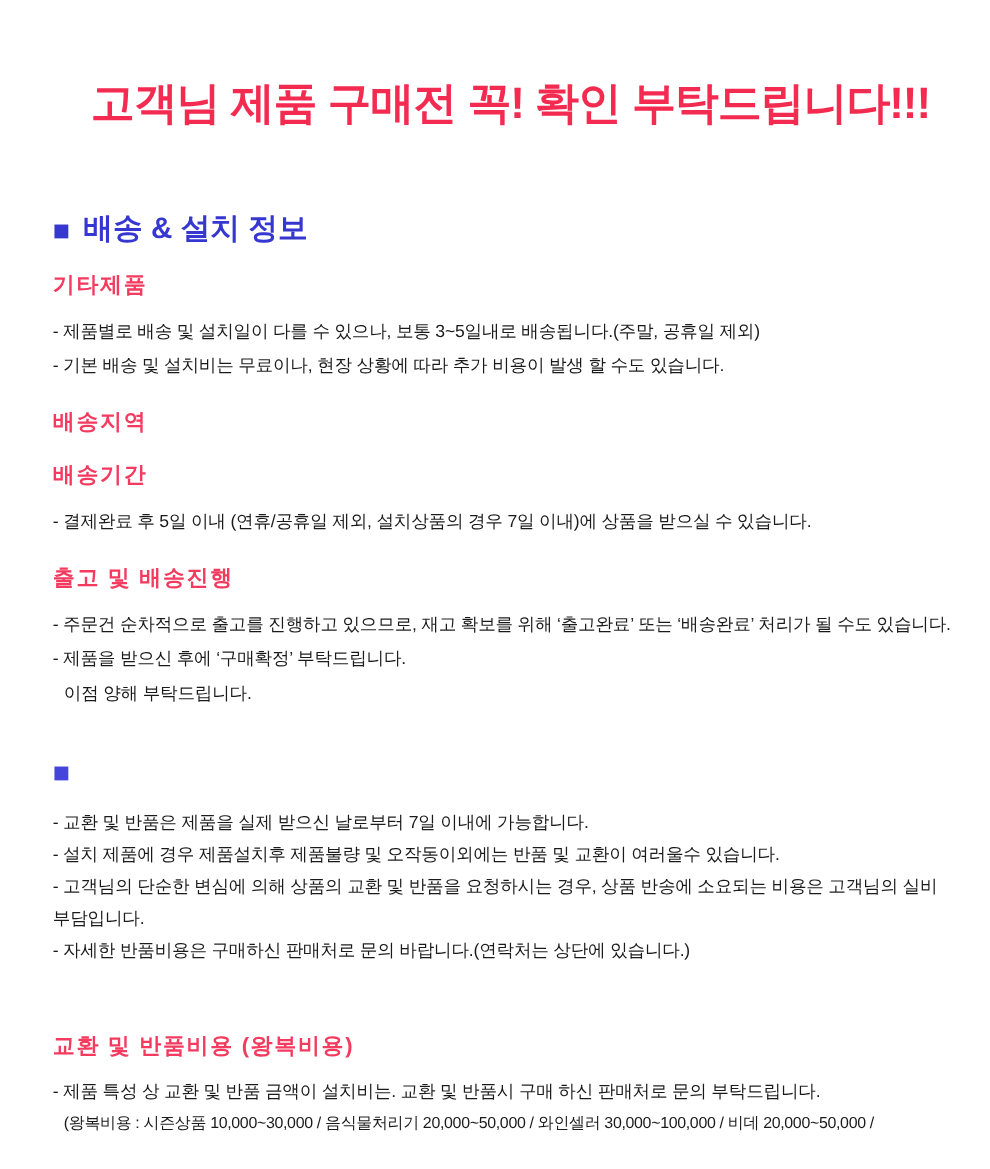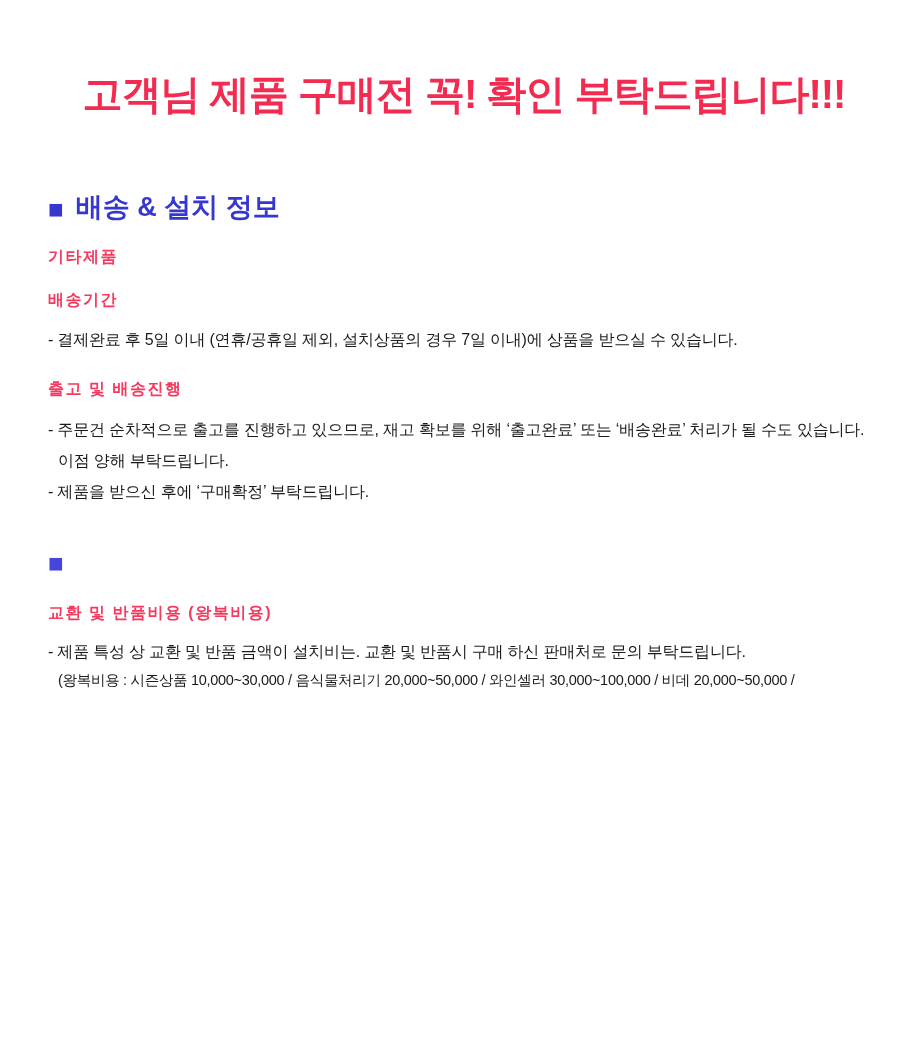--- a/index.html
+++ b/index.html
@@ -35,21 +35,21 @@
   .sec-heading.bold{font-weight:bold;color:#3636d0;}
   .sec-heading.medium{font-weight:normal;color:#4545dc;}
   .sec-heading .sq{
     font-size:26px;line-height:1;position:relative;top:1px;
   }
   .sec-heading.second{margin-top:42px;}
 
   .subheading{
     margin-top:24px;
     margin-bottom:15px;
-    font-size:16px;
+    font-size:20px;
     color:#f43b5f;
     letter-spacing:1.5px;
     line-height:1.2;
     white-space:nowrap;
   }
 
   .line{
     margin:0;
     font-size:16px;
     line-height:31px;
@@ -71,40 +71,52 @@
   <h1 class="title">고객님 제품 구매전 꼭! 확인 부탁드립니다!!!</h1>
 
   <div class="content">
 
     <div class="sec-heading bold">
       <span class="sq">■</span>
       <span>배송 &amp; 설치 정보</span>
     </div>
 
     <h3 class="subheading">기타제품</h3>
+    <div class="lines">
+      <p class="line">- 제품별로 배송 및 설치일이 다를 수 있으나, 보통 3~5일내로 배송됩니다.(주말, 공휴일 제외)</p>
+      <p class="line">- 기본 배송 및 설치비는 무료이나, 현장 상황에 따라 추가 비용이 발생 할 수도 있습니다.</p>
+    </div>
 
+    <h3 class="subheading">배송지역</h3>
 
     <h3 class="subheading">배송기간</h3>
     <div class="lines">
       <p class="line">- 결제완료 후 5일 이내 (연휴/공휴일 제외, 설치상품의 경우 7일 이내)에 상품을 받으실 수 있습니다.</p>
     </div>
 
     <h3 class="subheading">출고 및 배송진행</h3>
     <div class="lines">
       <p class="line">- 주문건 순차적으로 출고를 진행하고 있으므로, 재고 확보를 위해 ‘출고완료’ 또는 ‘배송완료’ 처리가 될 수도 있습니다.</p>
+      <p class="line">- 제품을 받으신 후에 ‘구매확정’ 부탁드립니다.</p>
       <p class="line ind-1">이점 양해 부탁드립니다.</p>
-      <p class="line">- 제품을 받으신 후에 ‘구매확정’ 부탁드립니다.</p>
     </div>
 
     <div class="sec-heading medium second">
       <span class="sq">■</span>
     </div>
 
+    <div class="lines tight" style="margin-top:20px;">
+      <p class="line">- 교환 및 반품은 제품을 실제 받으신 날로부터 7일 이내에 가능합니다.</p>
+      <p class="line">- 설치 제품에 경우 제품설치후 제품불량 및 오작동이외에는 반품 및 교환이 여러울수 있습니다.</p>
+      <p class="line">- 고객님의 단순한 변심에 의해 상품의 교환 및 반품을 요청하시는 경우, 상품 반송에 소요되는 비용은 고객님의 실비</p>
+      <p class="line">부담입니다.</p>
+      <p class="line">- 자세한 반품비용은 구매하신 판매처로 문의 바랍니다.(연락처는 상단에 있습니다.)</p>
+    </div>
 
-    <h3 class="subheading" style="margin-top:28px;">교환 및 반품비용 (왕복비용)</h3>
+    <h3 class="subheading" style="margin-top:60px;">교환 및 반품비용 (왕복비용)</h3>
     <div class="lines tight">
       <p class="line">- 제품 특성 상 교환 및 반품 금액이 설치비는. 교환 및 반품시 구매 하신 판매처로 문의 부탁드립니다.</p>
       <p class="line small ind-1">(왕복비용 : 시즌상품 10,000~30,000 / 음식물처리기 20,000~50,000 / 와인셀러 30,000~100,000 / 비데 20,000~50,000 /</p>
 
     </div>
 
   </div>
 </div>
 
 </body></html>

